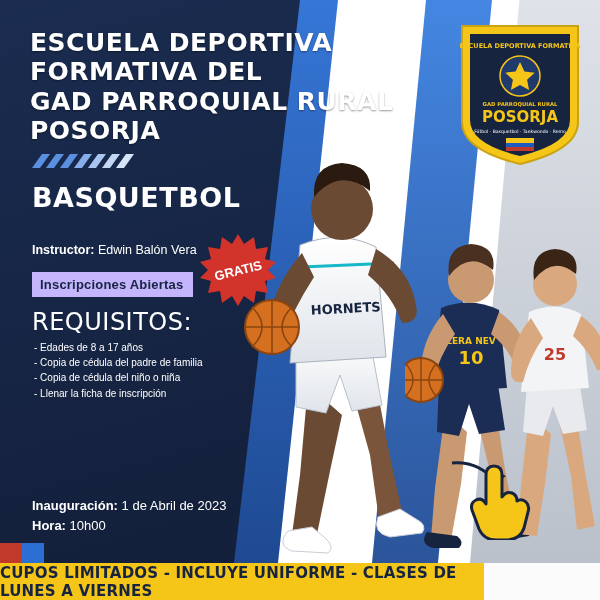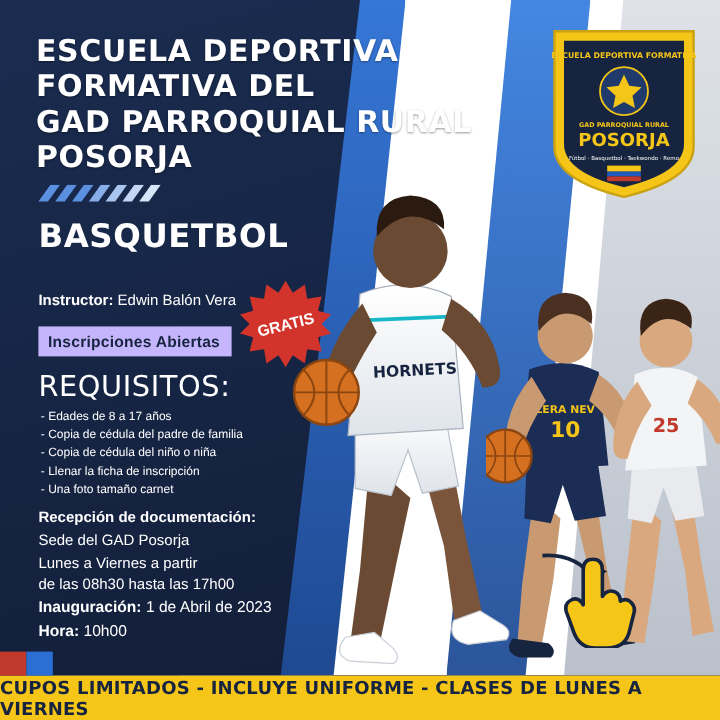--- a/index.html
+++ b/index.html
@@ -118,21 +118,21 @@
   }
   .recep .hd{ font-weight:bold; }
   
   .inaug{
     position:absolute; left:32px; top:496px; z-index:12; color:#fff;
     font-size:13px; line-height:1.55;
   }
   .inaug b{ font-weight:bold; }
   
   .bottom-bar{
-    position:absolute; left:0; bottom:0; width:600px; height:37px;
+    position:absolute; left:0; bottom:0; width:484px; height:37px;
     background:#f5c518; z-index:20;
     display:flex; align-items:center; justify-content:center;
   }
   .bottom-bar span{
     color:#16243f; font-weight:bold; font-size:15px; letter-spacing:.2px;
     font-family:"DejaVu Sans",sans-serif;
   }
   
   .bl-red{ position:absolute; left:0; bottom:37px; width:22px; height:20px; background:#c0392b; z-index:21;}
   .bl-blue{ position:absolute; left:22px; bottom:37px; width:22px; height:20px; background:#2b6fd4; z-index:21;}
@@ -271,29 +271,22 @@
     </svg>
     <span>GRATIS</span>
   </div>
 
   <div class="req-title">REQUISITOS:</div>
   <ul class="req-list">
     <li>Edades de 8 a 17 años</li>
     <li>Copia de cédula del padre de familia</li>
     <li>Copia de cédula del niño o niña</li>
     <li>Llenar la ficha de inscripción</li>
-    <li>Una foto tamaño carnet</li>
   </ul>
 
-  <div class="recep">
-    <div class="hd">Recepción de documentación:</div>
-    <div>Sede del GAD Posorja</div>
-    <div>Lunes a Viernes a partir</div>
-    <div>de las 08h30 hasta las 17h00</div>
-  </div>
 
   <div class="inaug">
     <div>
       <b>Inauguración:</b>
       <span>1 de Abril de 2023</span>
     </div>
     <div>
       <b>Hora:</b>
       <span>10h00</span>
     </div>

